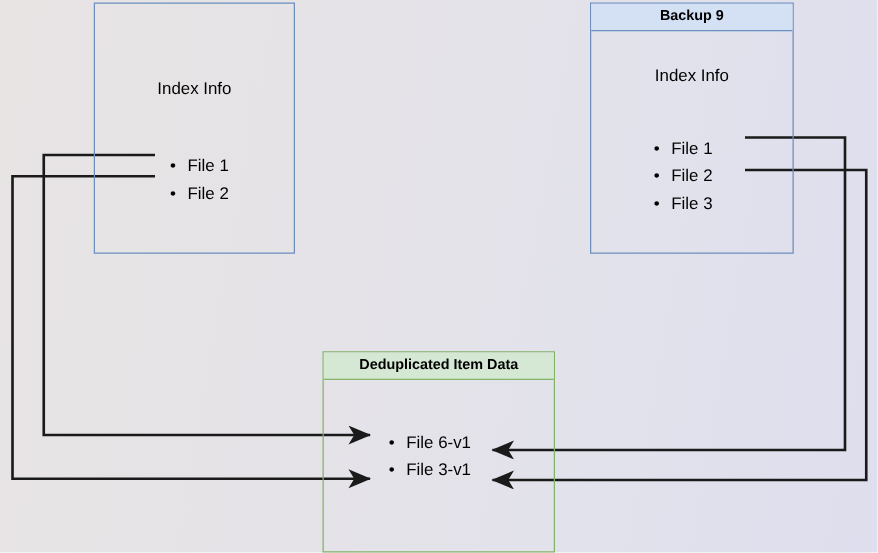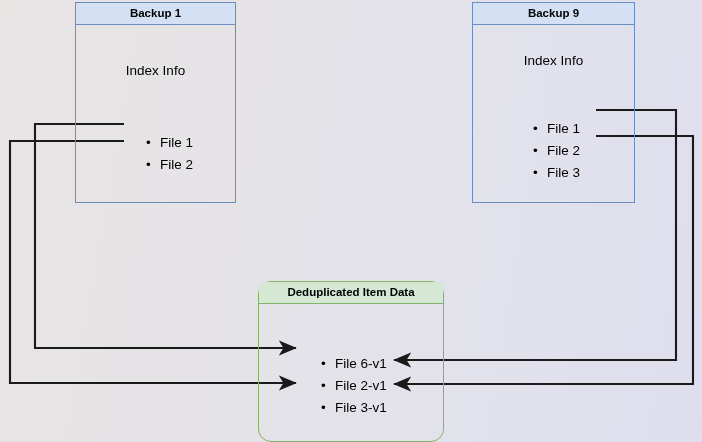--- a/index.html
+++ b/index.html
@@ -54,21 +54,21 @@
   }
   .box-subtitle {
     position: absolute;
     width: 100%;
     text-align: center;
     font-size: 13.5px;
     color: #000000;
   }
   .bullets {
     position: absolute;
-    margin: 16px;
+    margin: 6px;
     padding: 0;
     list-style: none;
   }
   .bullets li {
     font-size: 13.5px;
     color: #000000;
     line-height: 22px;
     white-space: nowrap;
     position: relative;
     padding-left: 16px;
@@ -111,40 +111,38 @@
     <path class="wire" d="M 124 124 L 35 124 L 35 348 L 296 348" marker-end="url(#arrowR)"></path>
 
     <path class="wire" d="M 124 141 L 10 141 L 10 383 L 296 383" marker-end="url(#arrowR)"></path>
 
     <path class="wire" d="M 596 110 L 676 110 L 676 360 L 394 360" marker-end="url(#arrowL)"></path>
 
     <path class="wire" d="M 596 136 L 693 136 L 693 384 L 394 384" marker-end="url(#arrowL)"></path>
   </svg>
 
   <div class="box box-blue" style="left:75px; top:2px; width:161px; height:201px;">
-    <div class="box-header">Backup 1</div>
     <div class="box-subtitle" style="top:60px;">Index Info</div>
     <ul class="bullets" style="left:52px; top:113px;">
       <li>File 1</li>
       <li>File 2</li>
     </ul>
   </div>
 
   <div class="box box-blue" style="left:472px; top:2px; width:163px; height:201px;">
     <div class="box-header">Backup 9</div>
     <div class="box-subtitle" style="top:50px;">Index Info</div>
     <ul class="bullets" style="left:42px; top:99px;">
       <li>File 1</li>
       <li>File 2</li>
       <li>File 3</li>
     </ul>
   </div>
 
-  <div class="box box-green" style="left:258px; top:281px; width:186px; height:161px;border-radius:13px;">
+  <div class="box box-green" style="left:258px; top:281px; width:186px; height:161px;">
     <div class="box-header">Deduplicated Item Data</div>
     <ul class="bullets" style="left:44px; top:55px;">
       <li>File 6-v1</li>
-      <li>File 2-v1</li>
       <li>File 3-v1</li>
     </ul>
   </div>
 
 </div>
 
 </body></html>

